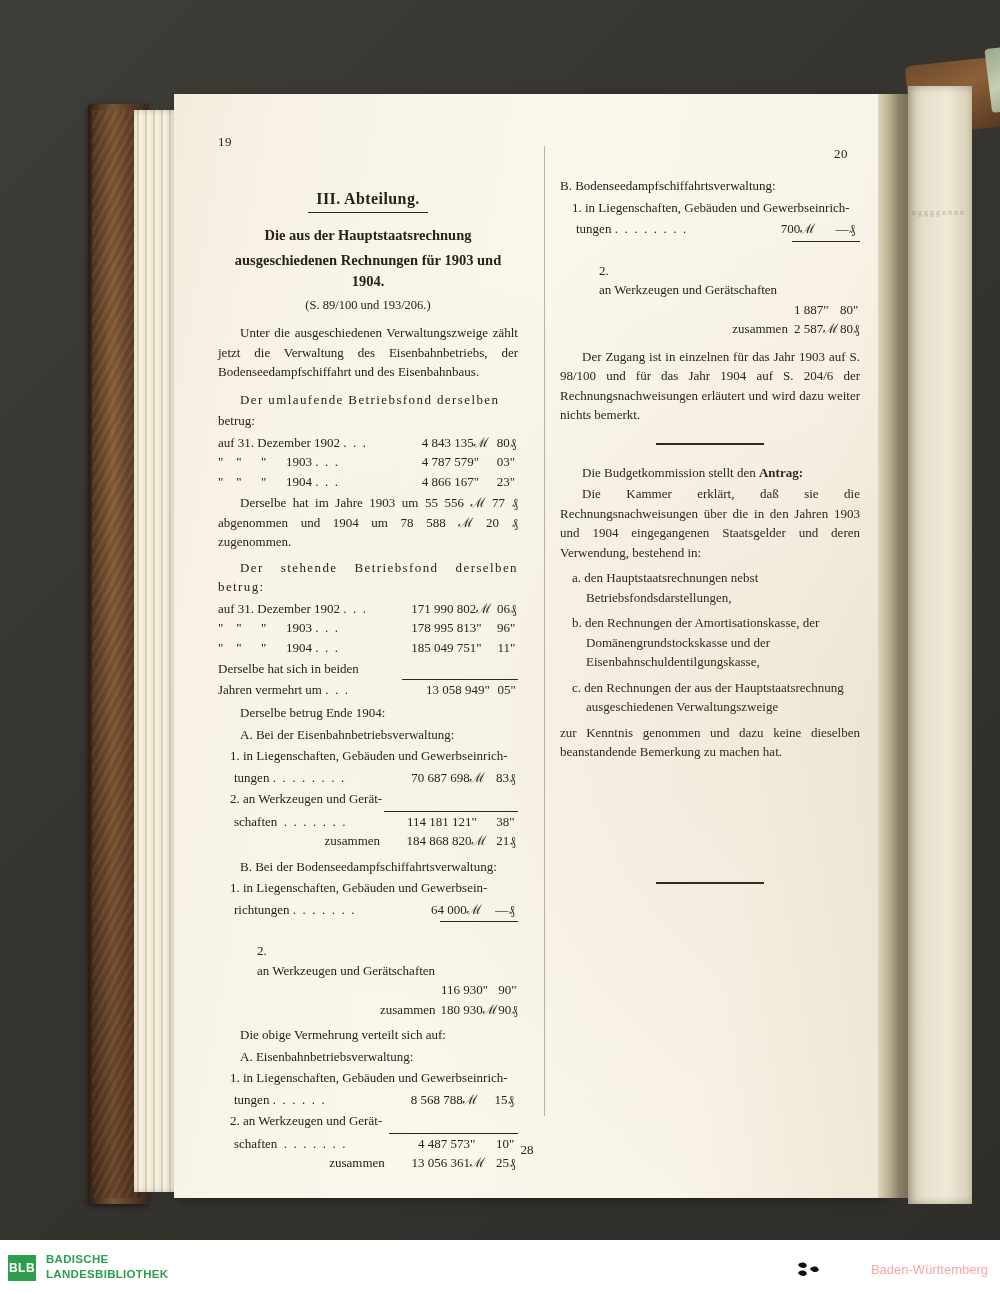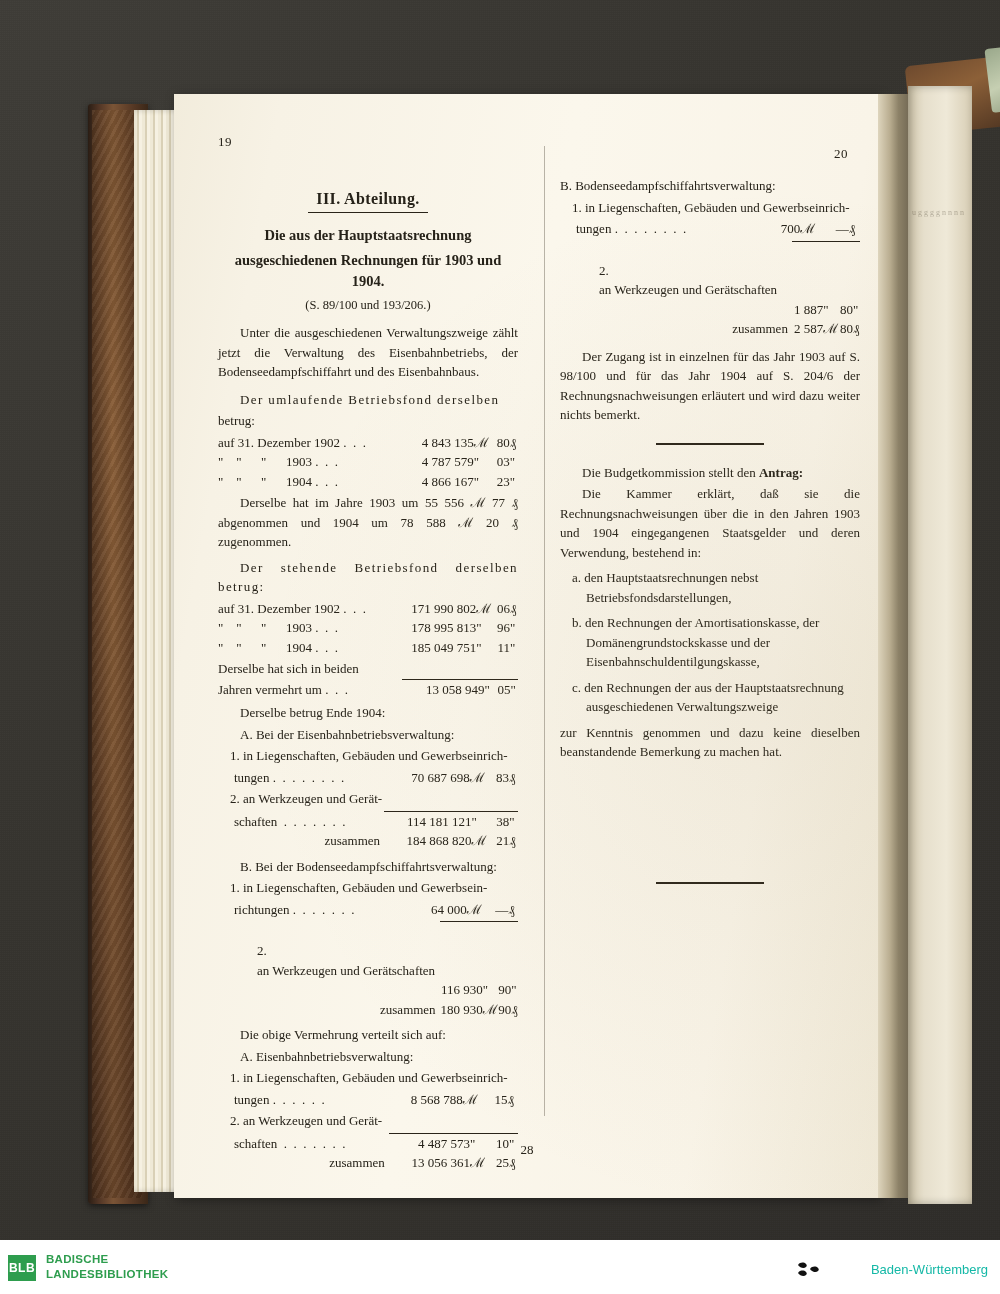--- a/index.html
+++ b/index.html
@@ -133,21 +133,21 @@
     color:#fff;font-family:"Liberation Sans",sans-serif;font-weight:bold;font-size:12px;
     display:flex;align-items:center;justify-content:center;letter-spacing:.5px;
   }
   .blbtxt{
     position:absolute;left:46px;top:1252px;
     font-family:"Liberation Sans",sans-serif;font-size:11.5px;line-height:15px;
     color:#2e9d4e;font-weight:bold;letter-spacing:.3px;
   }
   .bwtxt{
     position:absolute;right:12px;top:1262px;
-    font-family:"Liberation Sans",sans-serif;font-size:13px;color:#14b8a6;
+    font-family:"Liberation Sans",sans-serif;font-size:13px;color:#fca5a5;
   }
   .bwlogo{
     position:absolute;right:178px;top:1258px;width:26px;height:24px;color:#111;
   }
 </style>
 </head>
 <body>
 
 <div class="backdrop"></div>
 

